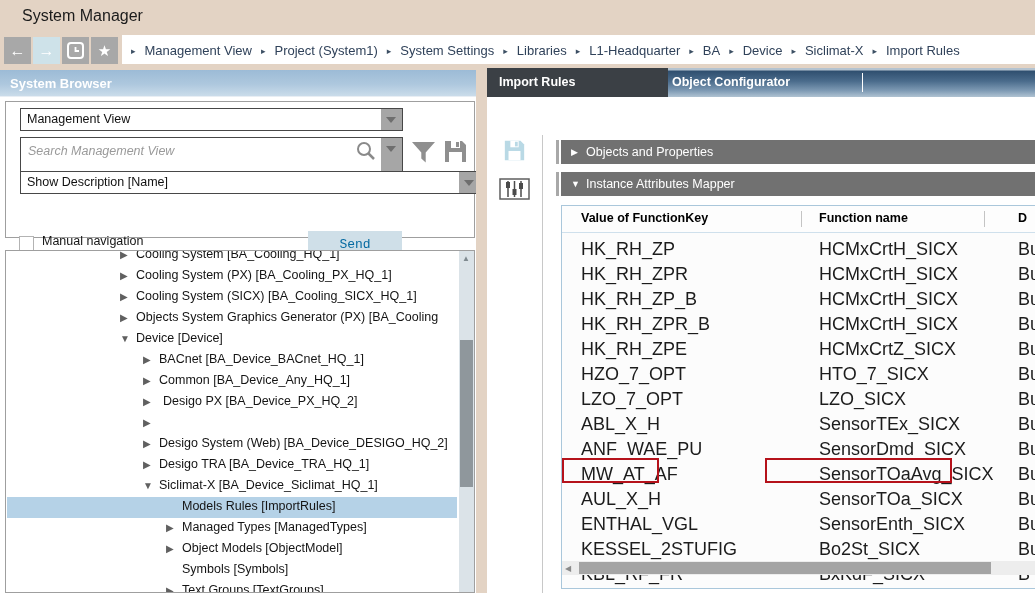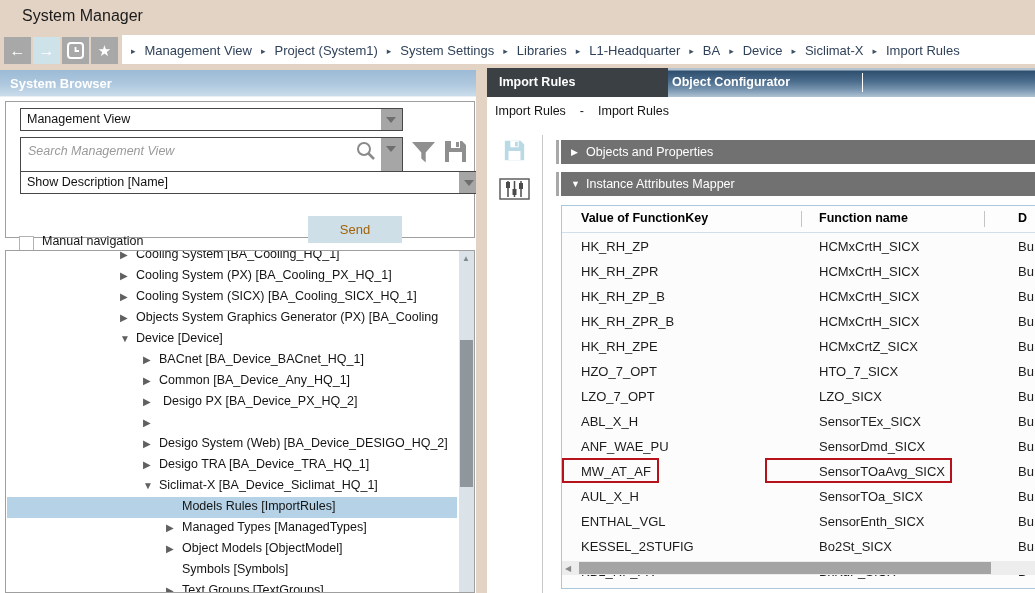--- a/index.html
+++ b/index.html
@@ -33,22 +33,22 @@
   .searchbox { position:absolute; left:14px; top:66px; width:383px; height:36px; border:1px solid #474747; background:#fff; }
   .search-input { position:absolute; left:0; top:0; width:330px; height:25px; border:none; outline:none;
                   font-family:inherit; font-style:italic; font-size:12.5px; color:#777; padding-left:7px; background:transparent; }
   .search-input::placeholder { color:#9a9a9a; font-style:italic; }
   .mag { position:absolute; right:26px; top:3px; }
   .searchbox .dd-btn { width:21px; }
   .icon-funnel { position:absolute; left:410px; top:70px; }
   .icon-floppy-gray { position:absolute; left:441px; top:68px; }
   .chk { position:absolute; left:13px; top:134px; width:15px; height:15px; border:1px solid #b3b3b3; background:#fff; }
   .chk-label { position:absolute; left:36px; top:132px; font-size:12.5px; color:#141414; }
-  .send-btn { position:absolute; left:302px; top:114px; width:94px; height:27px; background:#cfdfe8;
-              color:#a16207; font-size:13px; text-align:center; line-height:27px; }
+  .send-btn { position:absolute; left:302px; top:129px; width:94px; height:27px; background:#cfdfe8;
+              color:#0369a1; font-size:13px; text-align:center; line-height:27px;font-family:Liberation Mono, monospace; }
 
   .tree-box { position:absolute; left:5px; top:180px; width:470px; height:343px; border:1px solid #9f9f9f;
               background:#fff; overflow:hidden; }
   .tree-row { position:absolute; left:1px; right:17px; height:21px; }
   .tree-row.selected { background:#b5d2e7; }
   .tw { position:absolute; top:4px; font-size:10px; color:#606060; width:14px; }
   .tl { position:absolute; top:2px; font-size:12.5px; color:#141414; white-space:nowrap; }
   .vscroll { position:absolute; right:0; top:0; bottom:0; width:15px; background:#dbe3e8; }
   .vscroll .up { position:absolute; top:3px; left:3px; font-size:8px; color:#7f8a90; }
   .vscroll .thumb { position:absolute; left:1px; top:89px; width:13px; height:147px; background:#8f979c; }
@@ -76,21 +76,21 @@
   .section-hdr .lbl { position:absolute; left:27px; top:0; line-height:24px; color:#fff; font-size:12.5px; }
   .sec1 { top:72px; } .sec2 { top:104px; }
 
   .mapper-table { position:absolute; left:74px; top:137px; width:545px; height:384px;
                   border:1px solid #aac7db; background:#fcfcfc; overflow:hidden; }
   .thead { position:absolute; left:0; top:0; width:100%; height:27px; background:#fdfdfd;
            border-bottom:1px solid #cfe0ec; }
   .th { position:absolute; top:5px; font-size:12.5px; font-weight:bold; color:#000; white-space:nowrap; }
   .colsep { position:absolute; top:5px; width:1px; height:16px; background:#c4c4c4; }
   .trow { position:absolute; left:0; width:100%; height:25px; }
-  .tc { position:absolute; top:5px; font-size:13px; color:#1c1c1c; white-space:nowrap; }
+  .tc { position:absolute; top:5px; font-size:18px; color:#1c1c1c; white-space:nowrap; }
   .c1 { left:19px; } .c2 { left:257px; } .c3 { left:456px; }
   .th1 { left:19px; } .th2 { left:257px; } .th3 { left:456px; }
   .sep1 { left:239px; } .sep2 { left:422px; }
   .red-box { position:absolute; border:2px solid #b5121b; height:25px; top:252px; }
   .red-box.b1 { left:0px; width:97px; }
   .red-box.b2 { left:203px; width:187px; }
   .hscroll { position:absolute; left:0; right:0; bottom:13px; height:14px; background:#ededed; }
   .hscroll .larr { position:absolute; left:3px; top:3px; font-size:8px; color:#8a8a8a; }
   .hscroll .thumb { position:absolute; left:17px; top:1px; width:412px; height:12px; background:#a4a4a4; }
 </style>
@@ -233,23 +233,20 @@
 
 <div class="gap-strip"></div>
 
 <div class="right-panel">
   <div class="tabbar">
     <div class="tab-active">Import Rules</div>
     <div class="tab-inactive">Object Configurator</div>
     <div class="tab-divider"></div>
   </div>
 
-  <div class="ws-crumb">
-    <span>Import Rules</span><span class="sep">-</span><span>Import Rules</span>
-  </div>
 
   <svg class="icon-save-blue" width="23" height="23" viewBox="0 0 25 25">
     <path d="M2 2 H19 L23 6 V23 H2 Z" fill="#b9d9e5"></path>
     <rect x="8" y="2" width="9" height="7" fill="#fff"></rect>
     <rect x="13" y="3" width="3" height="5" fill="#b9d9e5"></rect>
     <rect x="6" y="13" width="13" height="10" fill="#fff"></rect>
   </svg>
   <svg class="icon-sliders" width="31" height="22" viewBox="0 0 31 22">
     <rect x="1" y="1" width="29" height="20" fill="#fff" stroke="#5f5f5f" stroke-width="1.5"></rect>
     <line x1="9" y1="3" x2="9" y2="19" stroke="#4a4a4a" stroke-width="1.5"></line>

